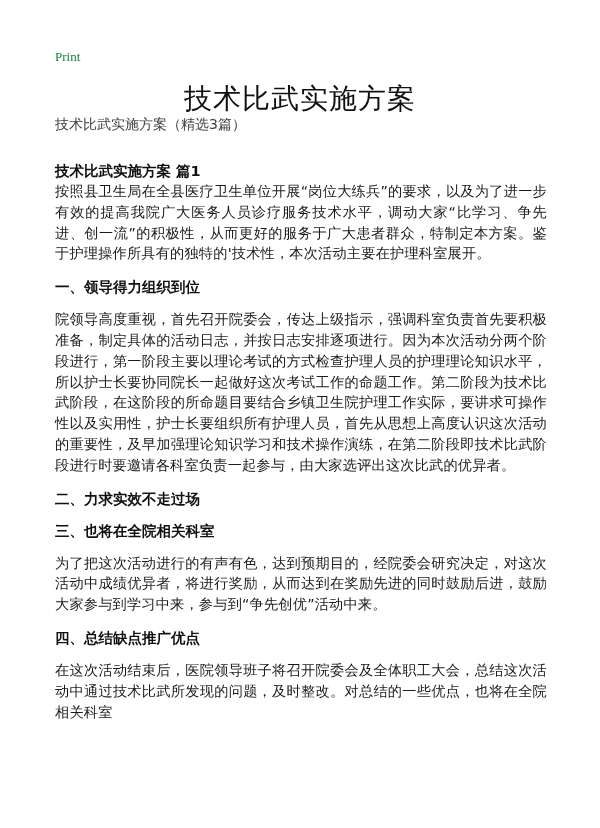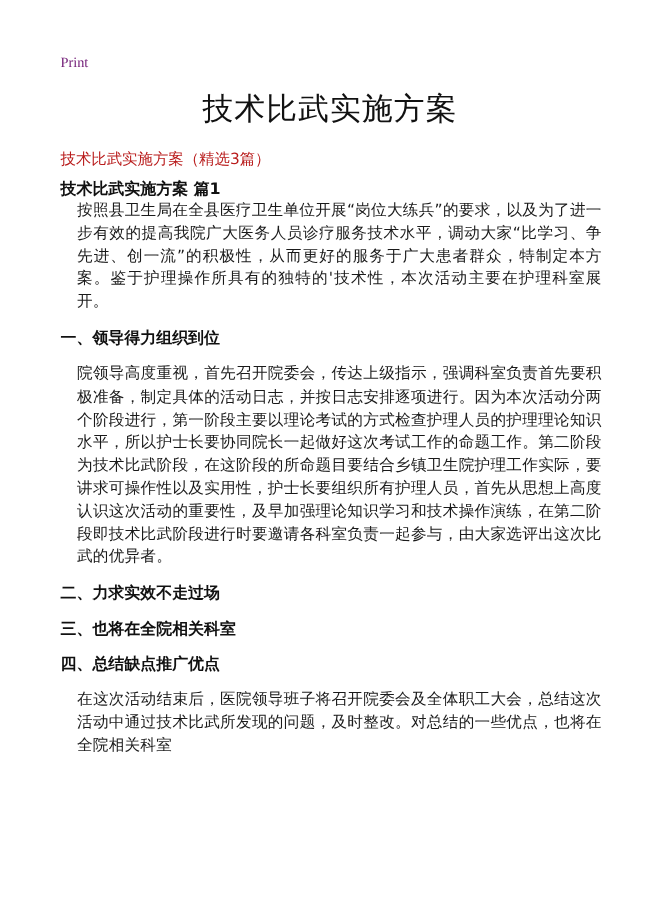--- a/index.html
+++ b/index.html
@@ -20,61 +20,61 @@
       left: 55px;
       top: 0;
       width: 495px;
     }
     .print-label {
       position: absolute;
       top: 49px;
       left: 0;
       font-family: "Liberation Serif", "DejaVu Serif", serif;
       font-size: 13px;
-      color: #701a75;
+      color: #15803d;
     }
     .doc-title {
       position: absolute;
       top: 80px;
       left: 0;
       width: 490px;
       text-align: center;
       font-size: 28px;
       letter-spacing: 1px;
       color: #111;
       font-weight: normal;
       margin: 0;
     }
     .doc-subtitle {
       position: absolute;
-      top: 136px;
+      top: 116px;
       left: 0;
       font-size: 14px;
-      color: #b91c1c;
+      color: #404040;
     }
     .article-title {
       position: absolute;
       top: 150px;
       left: 0;
       font-size: 14.5px;
       font-weight: bold;
       color: #111;
       margin-top: 12px;
     }
     .flow {
       position: absolute;
       top: 181px;
       left: 0;
       width: 492px;
     }
     .para {
       font-size: 14.2px;
       line-height: 20.8px;
       color: #1a1a1a;
-      margin: 0 0 13px 15px;
+      margin: 0 0 13px 0;
       text-align: justify;
       letter-spacing: 0.2px;
     }
     .section-heading {
       font-size: 14.5px;
       font-weight: bold;
       margin: 0 0 12px 0;
       line-height: 20px;
       color: #111;
     }
@@ -93,17 +93,18 @@
 
   <div class="flow">
     <p class="para">按照县卫生局在全县医疗卫生单位开展“岗位大练兵”的要求，以及为了进一步有效的提高我院广大医务人员诊疗服务技术水平，调动大家“比学习、争先进、创一流”的积极性，从而更好的服务于广大患者群众，特制定本方案。鉴于护理操作所具有的独特的'技术性，本次活动主要在护理科室展开。</p>
 
     <div class="section-heading">一、领导得力组织到位</div>
     <p class="para">院领导高度重视，首先召开院委会，传达上级指示，强调科室负责首先要积极准备，制定具体的活动日志，并按日志安排逐项进行。因为本次活动分两个阶段进行，第一阶段主要以理论考试的方式检查护理人员的护理理论知识水平，所以护士长要协同院长一起做好这次考试工作的命题工作。第二阶段为技术比武阶段，在这阶段的所命题目要结合乡镇卫生院护理工作实际，要讲求可操作性以及实用性，护士长要组织所有护理人员，首先从思想上高度认识这次活动的重要性，及早加强理论知识学习和技术操作演练，在第二阶段即技术比武阶段进行时要邀请各科室负责一起参与，由大家选评出这次比武的优异者。</p>
 
     <div class="section-heading">二、力求实效不走过场</div>
 
     <div class="section-heading">三、也将在全院相关科室</div>
+    <p class="para">为了把这次活动进行的有声有色，达到预期目的，经院委会研究决定，对这次活动中成绩优异者，将进行奖励，从而达到在奖励先进的同时鼓励后进，鼓励大家参与到学习中来，参与到“争先创优”活动中来。</p>
 
     <div class="section-heading">四、总结缺点推广优点</div>
     <p class="para">在这次活动结束后，医院领导班子将召开院委会及全体职工大会，总结这次活动中通过技术比武所发现的问题，及时整改。对总结的一些优点，也将在全院相关科室</p>
   </div>
 </div>
 
 </body></html>

